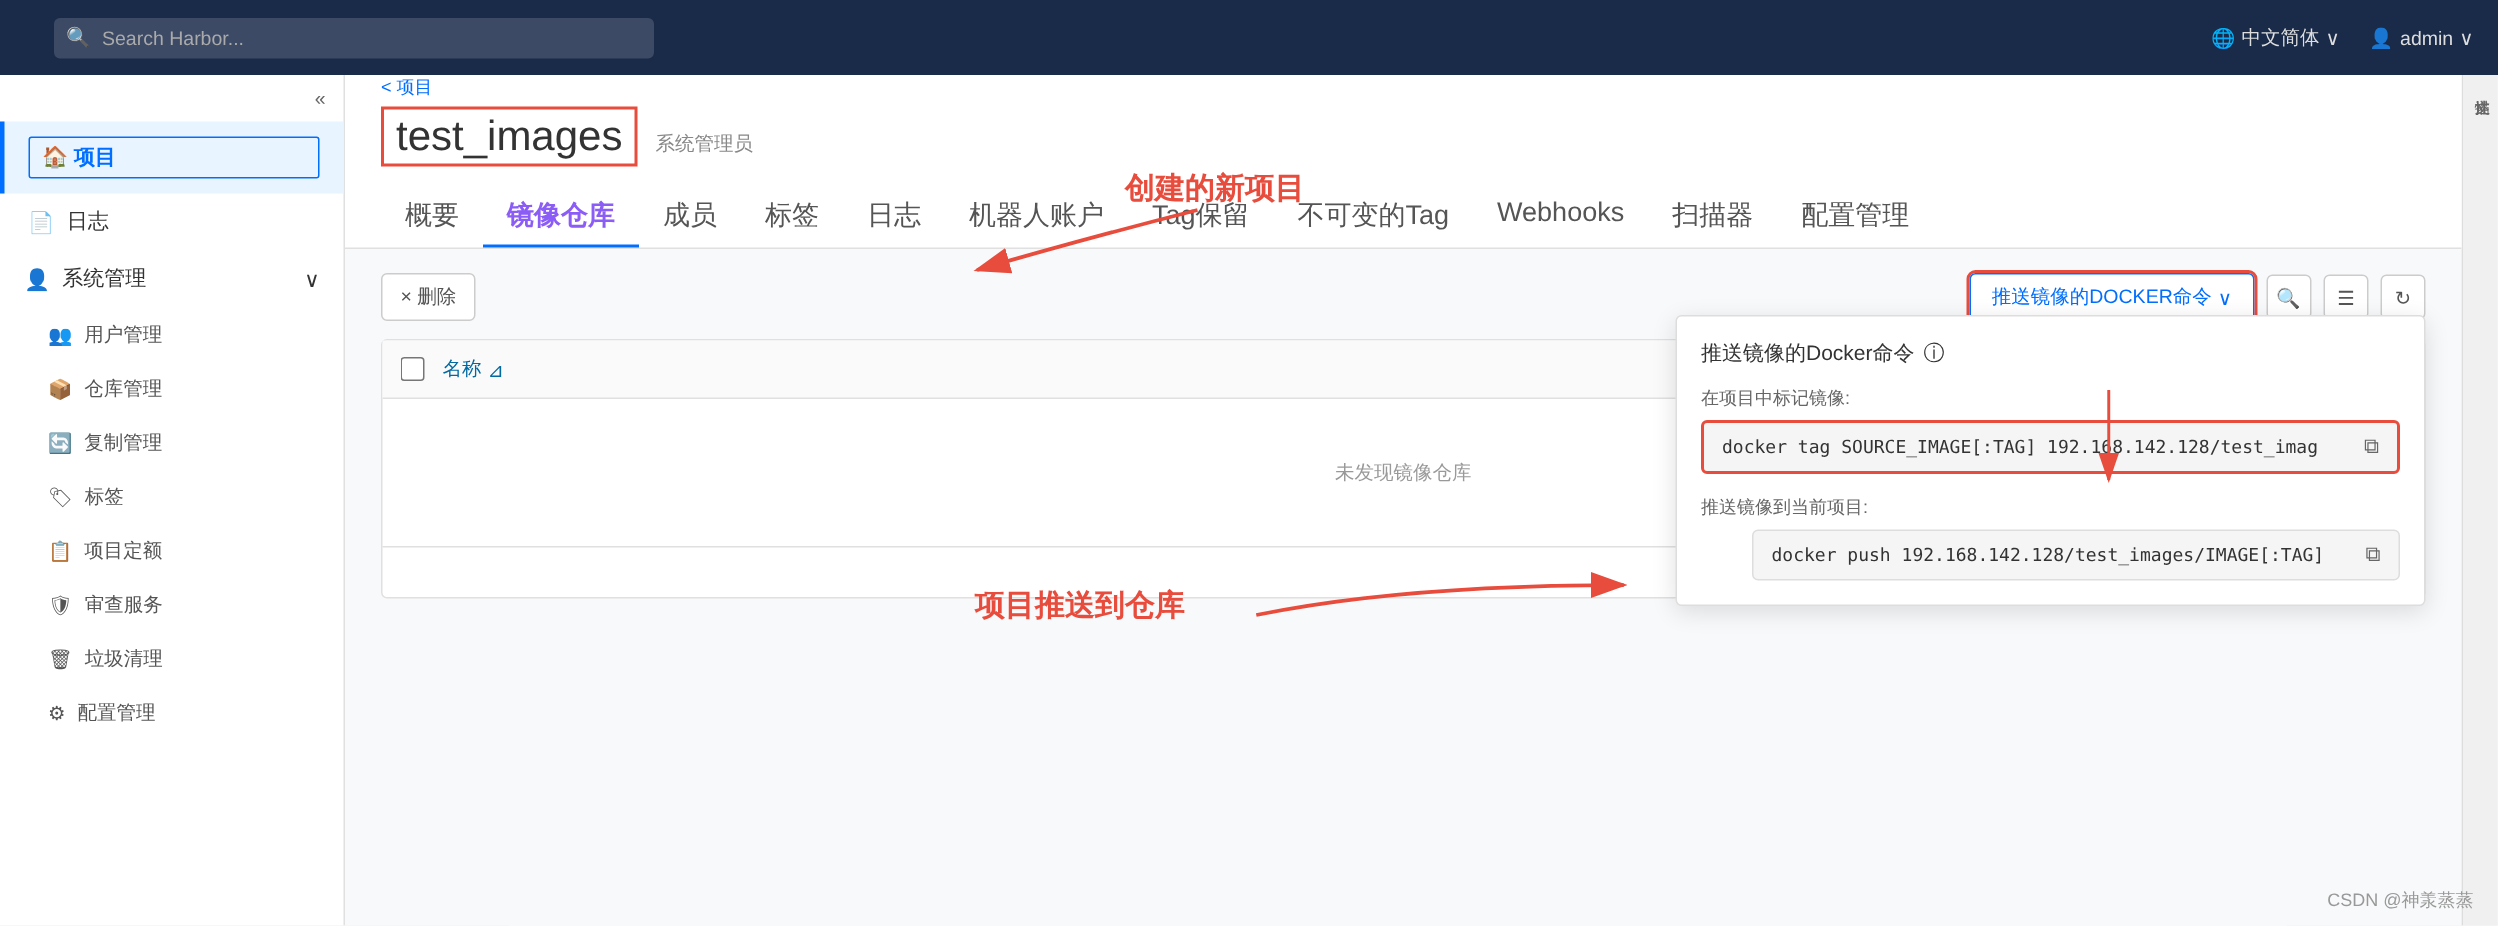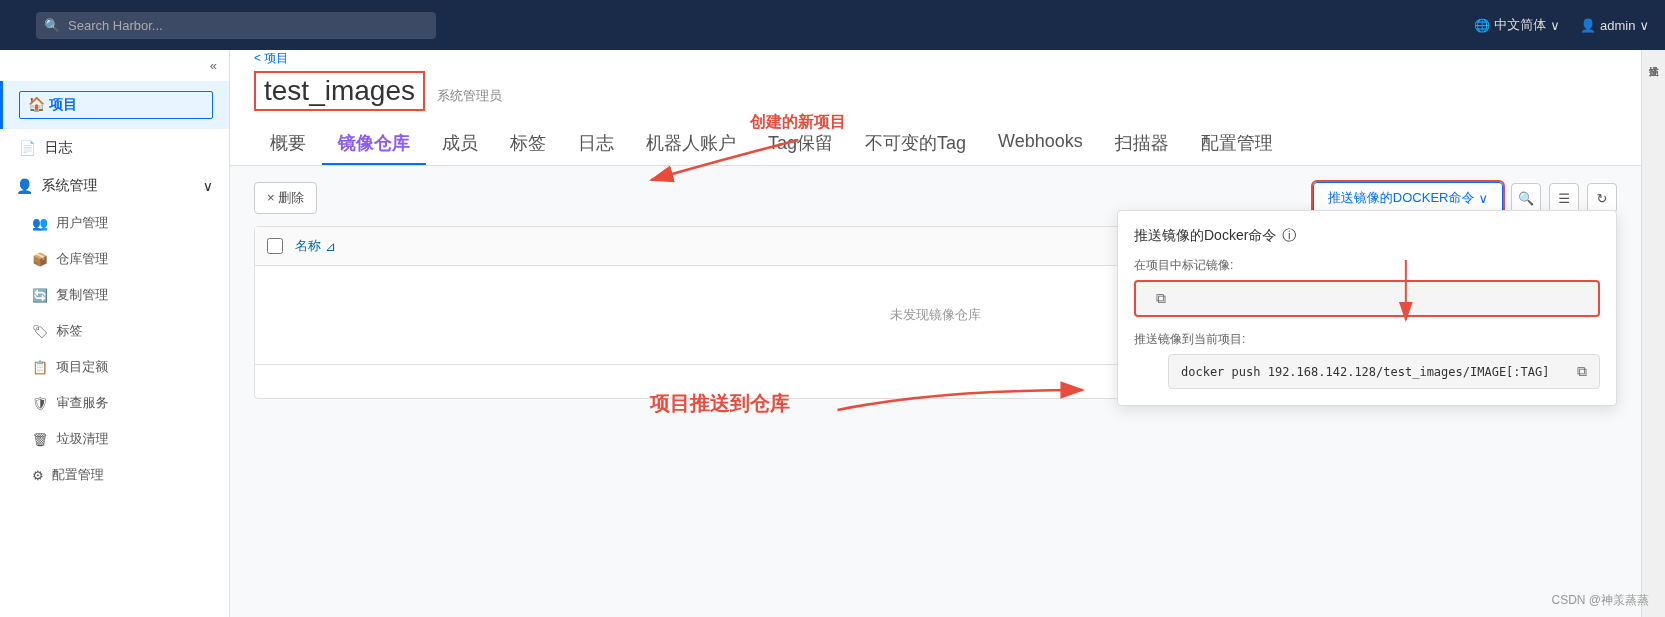--- a/index.html
+++ b/index.html
@@ -355,21 +355,21 @@
       flex-shrink: 0;
       margin-left: 8px;
     }
 
     
     .annotation-text-1 {
       position: absolute;
       top: 62px;
       left: 520px;
       color: #e74c3c;
-      font-size: 16px;
+      font-size: 20px;
       font-weight: bold;
       pointer-events: none;
       z-index: 200;
     }
     .annotation-text-2 {
       position: absolute;
       top: 340px;
       left: 420px;
       color: #e74c3c;
       font-size: 20px;
@@ -565,20 +565,21 @@
       </div>
     </div>
 
     <div class="docker-dropdown">
       <div class="docker-dropdown-title">
         <span>推送镜像的Docker命令</span>
         <span>ⓘ</span>
       </div>
       <div class="docker-section-label">在项目中标记镜像:</div>
       <div class="docker-cmd-box">
+        <span>docker tag SOURCE_IMAGE[:TAG] 192.168.142.128/test_imag</span>
         <span class="copy-icon">⧉</span>
       </div>
       <div class="docker-section-label">推送镜像到当前项目:</div>
       <div class="docker-cmd-box2">
         <span>docker push 192.168.142.128/test_images/IMAGE[:TAG]</span>
         <span class="copy-icon">⧉</span>
       </div>
     </div>
 
     <div class="annotation-text-1">创建的新项目</div>

